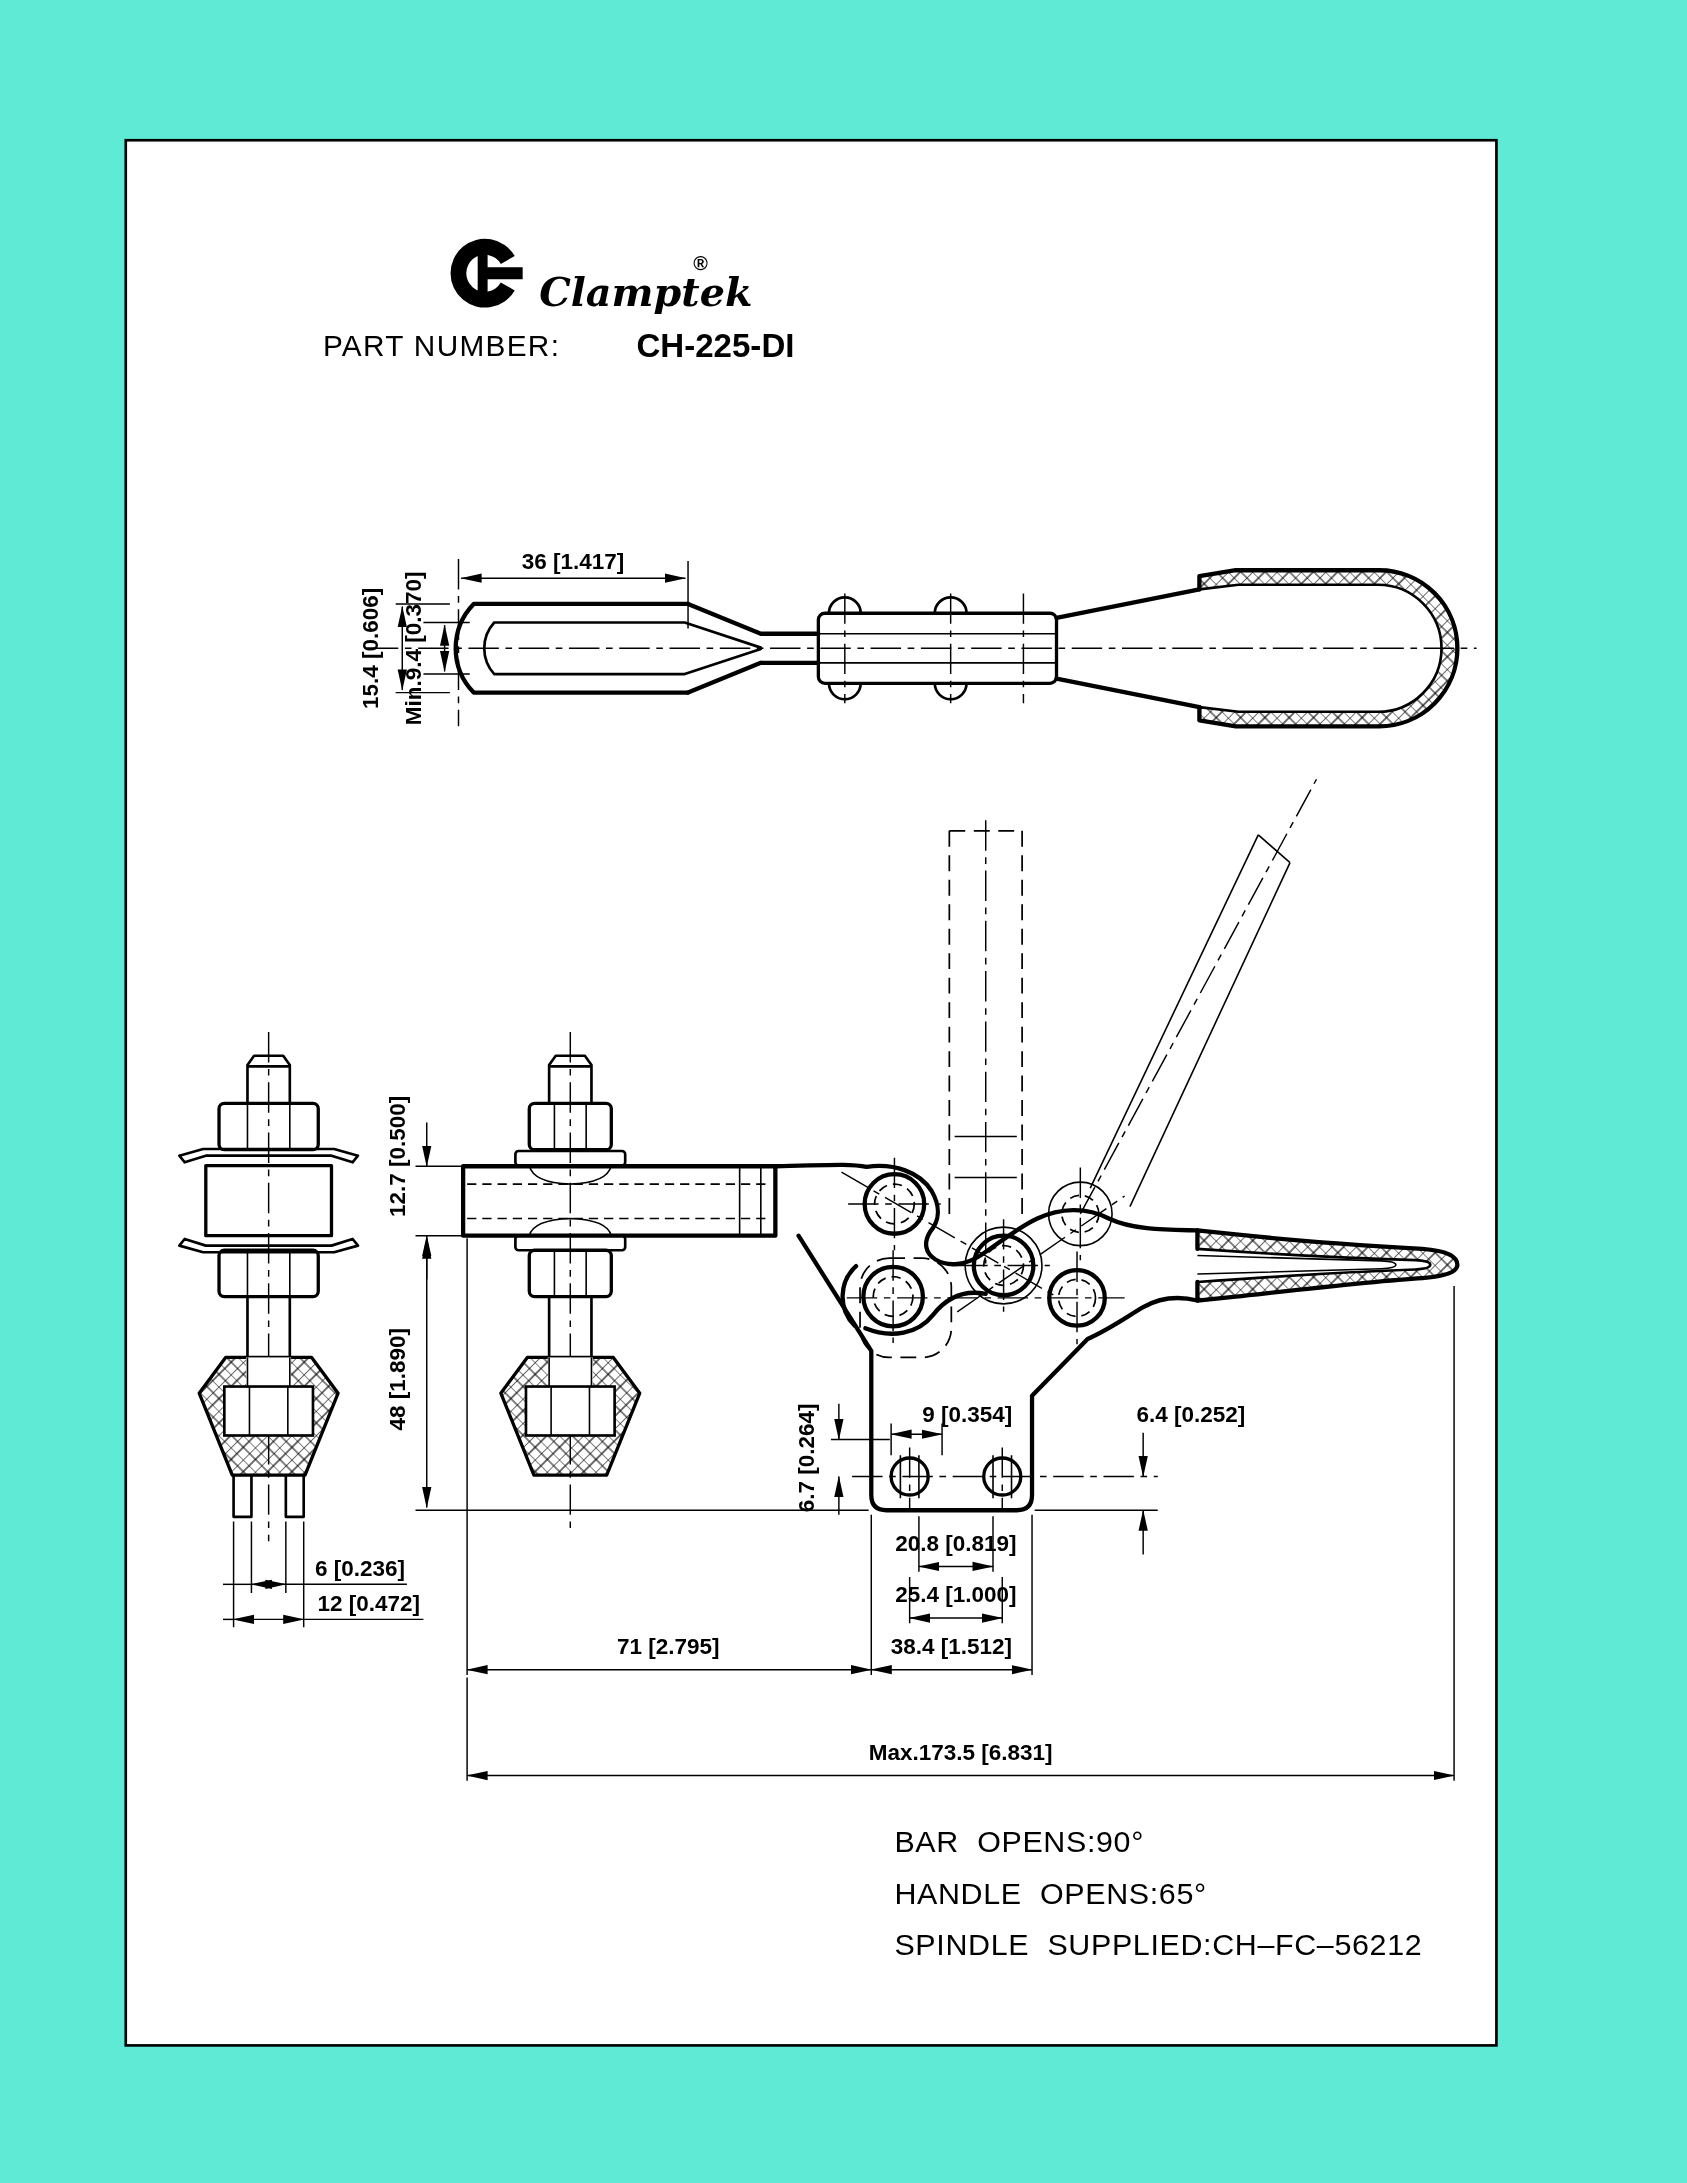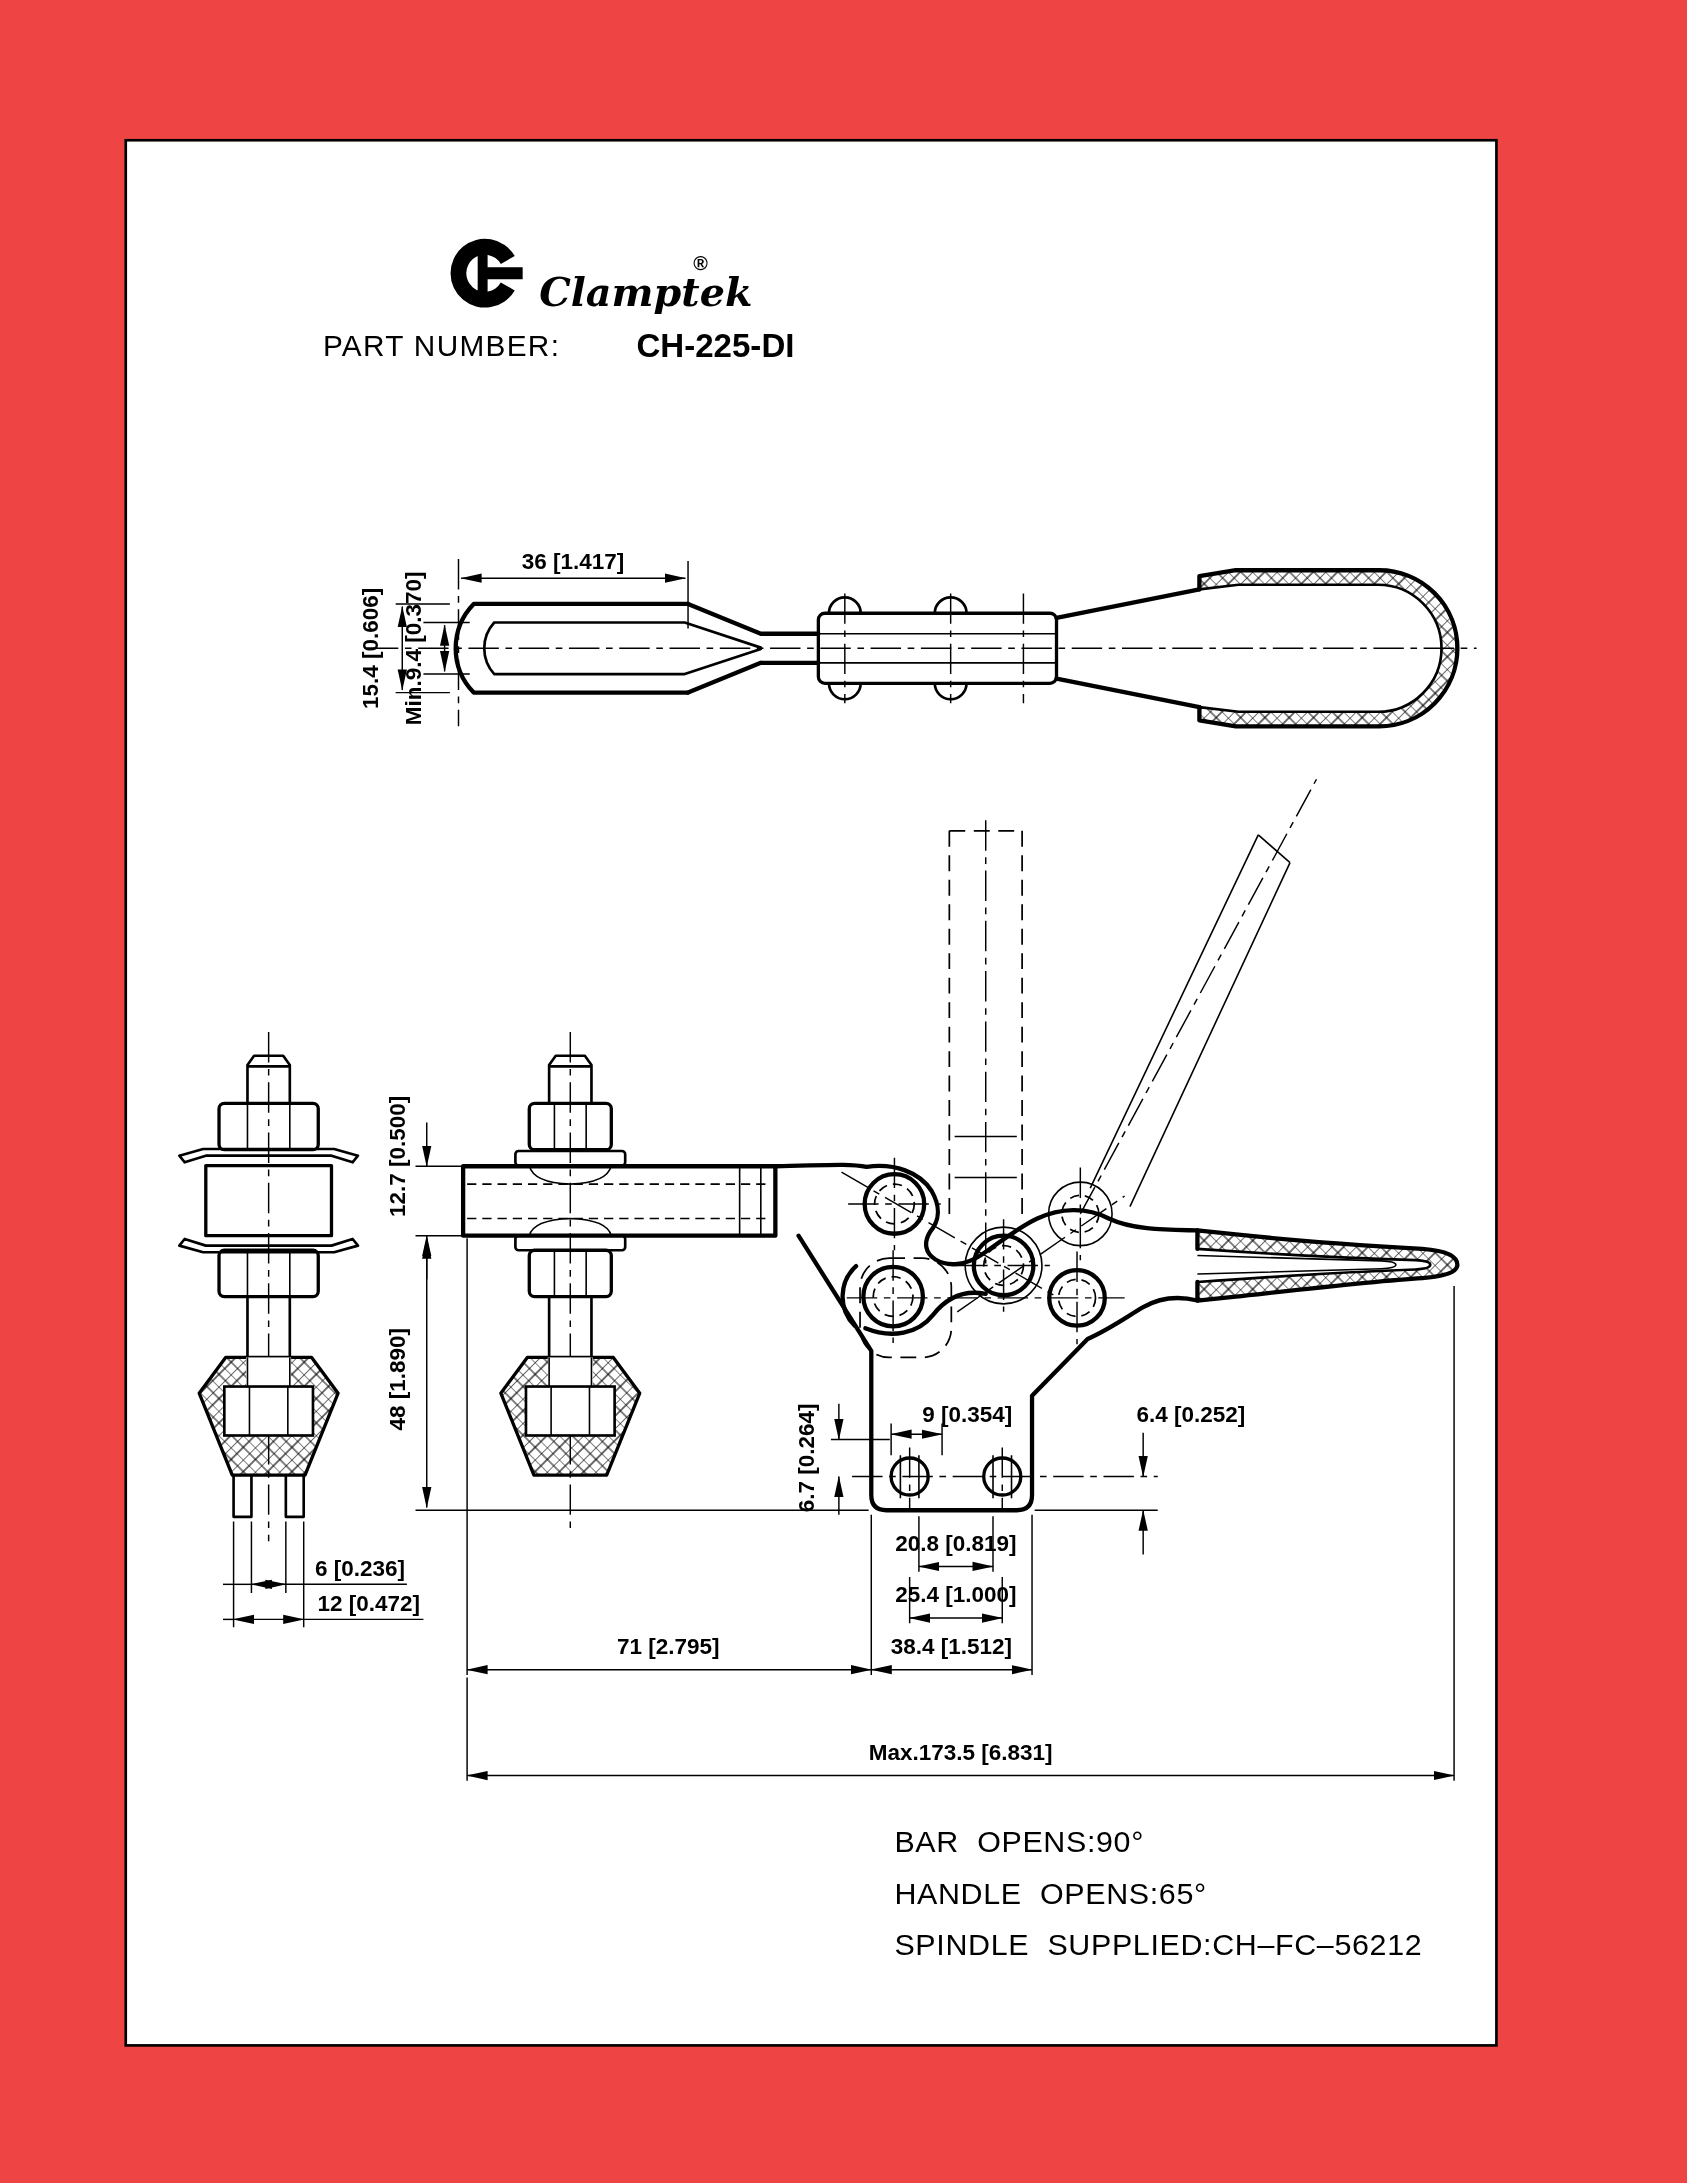--- a/index.html
+++ b/index.html
@@ -1,16 +1,16 @@
 <!DOCTYPE html>
 <html style="font-size:10.6px"><head>
 <meta charset="utf-8">
 <style>
   html,body{margin:0;padding:0;background:#fff;}
-  .page{position:relative;width:1687px;height:2183px;background:#ef4444;overflow:hidden;}
+  .page{position:relative;width:1687px;height:2183px;background:#5eead4;overflow:hidden;}
   svg{display:block;}
   
   .bold{stroke:#000;stroke-width:6.5;fill:none;stroke-linecap:round;stroke-linejoin:round;}
   .b5{stroke:#000;stroke-width:5;fill:none;stroke-linecap:round;stroke-linejoin:round;}
   .med{stroke:#000;stroke-width:4;fill:none;stroke-linecap:round;stroke-linejoin:round;}
   .thin{stroke:#000;stroke-width:2.4;fill:none;}
   .dim{stroke:#000;stroke-width:2.2;fill:none;}
   .hid{stroke:#000;stroke-width:2.6;fill:none;stroke-dasharray:24 13;}
   .dd{stroke:#000;stroke-width:2.2;fill:none;stroke-dasharray:46 10 10 10;}
   .dashc{stroke:#000;stroke-width:2.6;fill:none;stroke-dasharray:14 9;}

